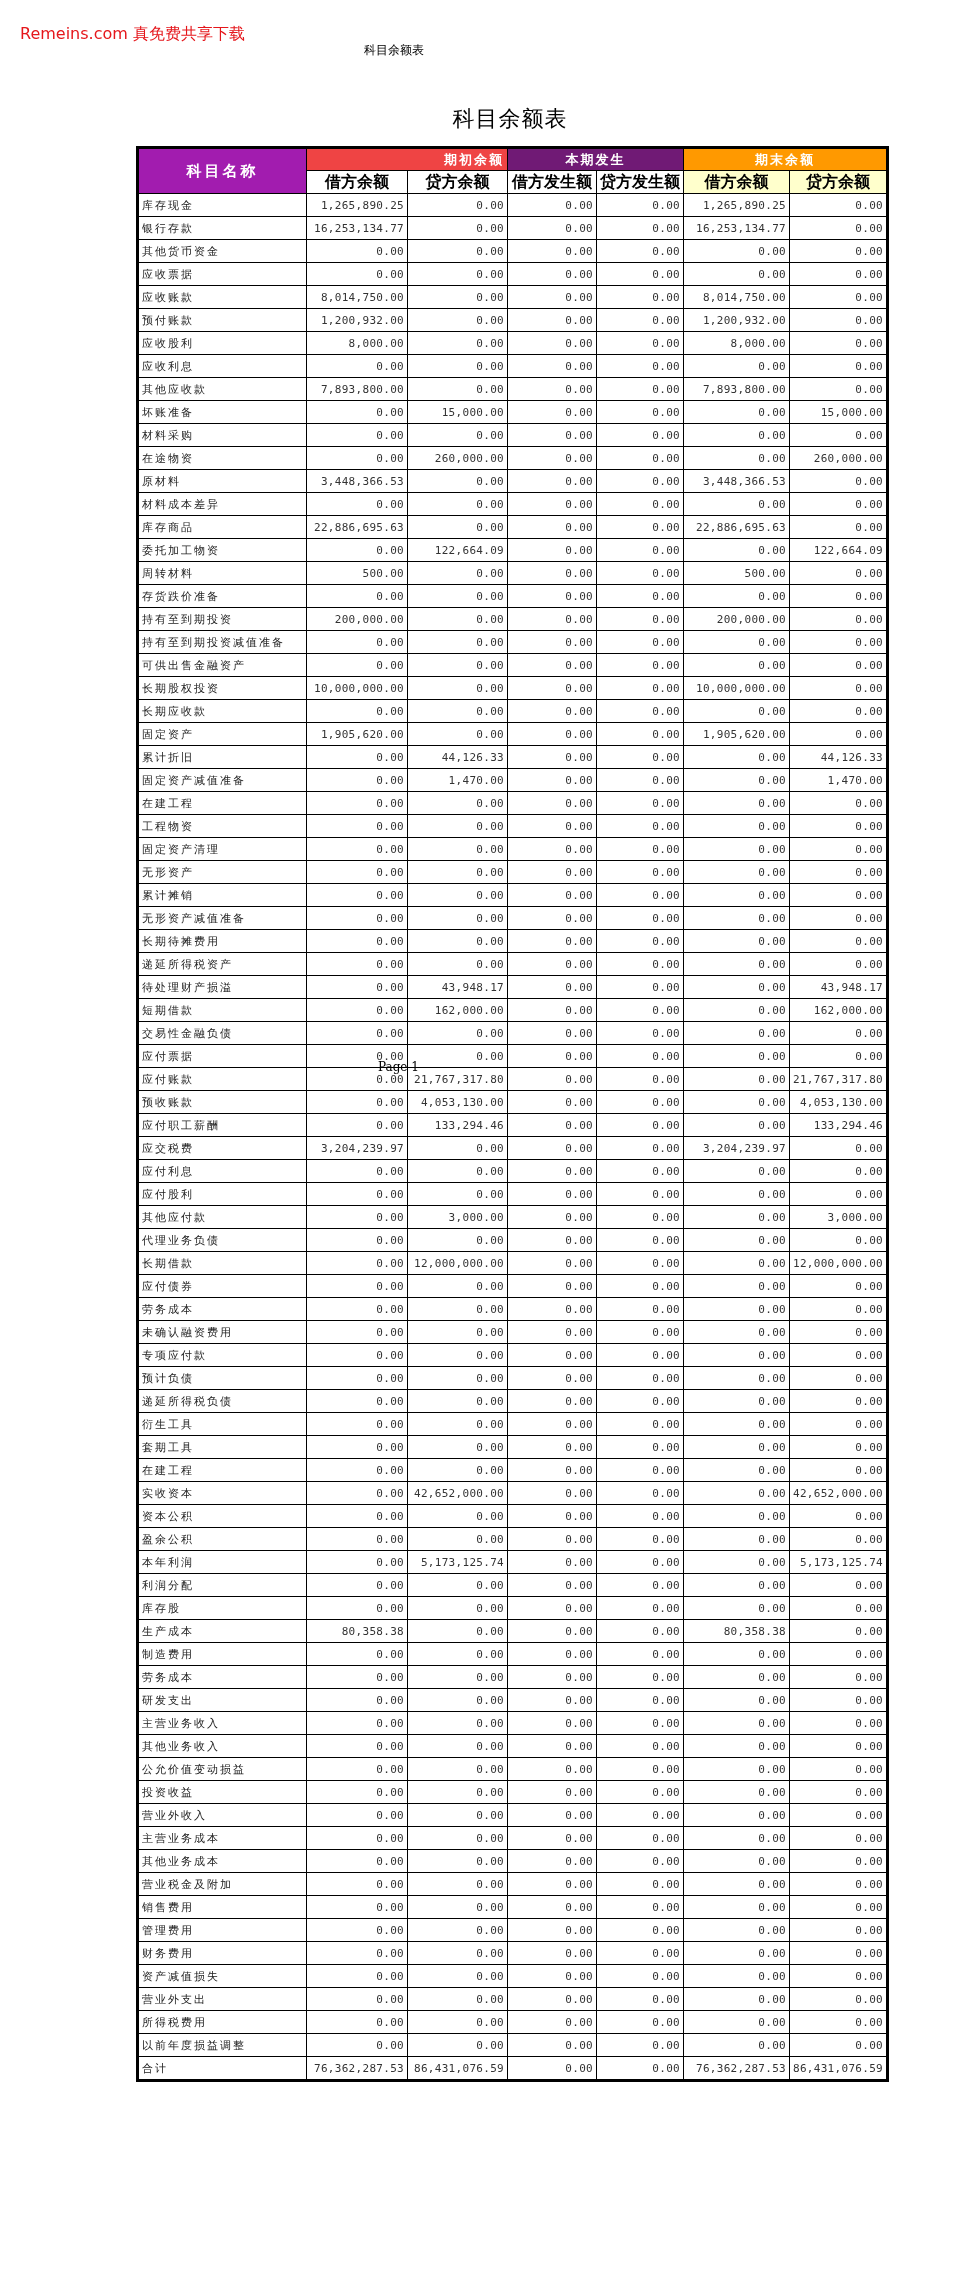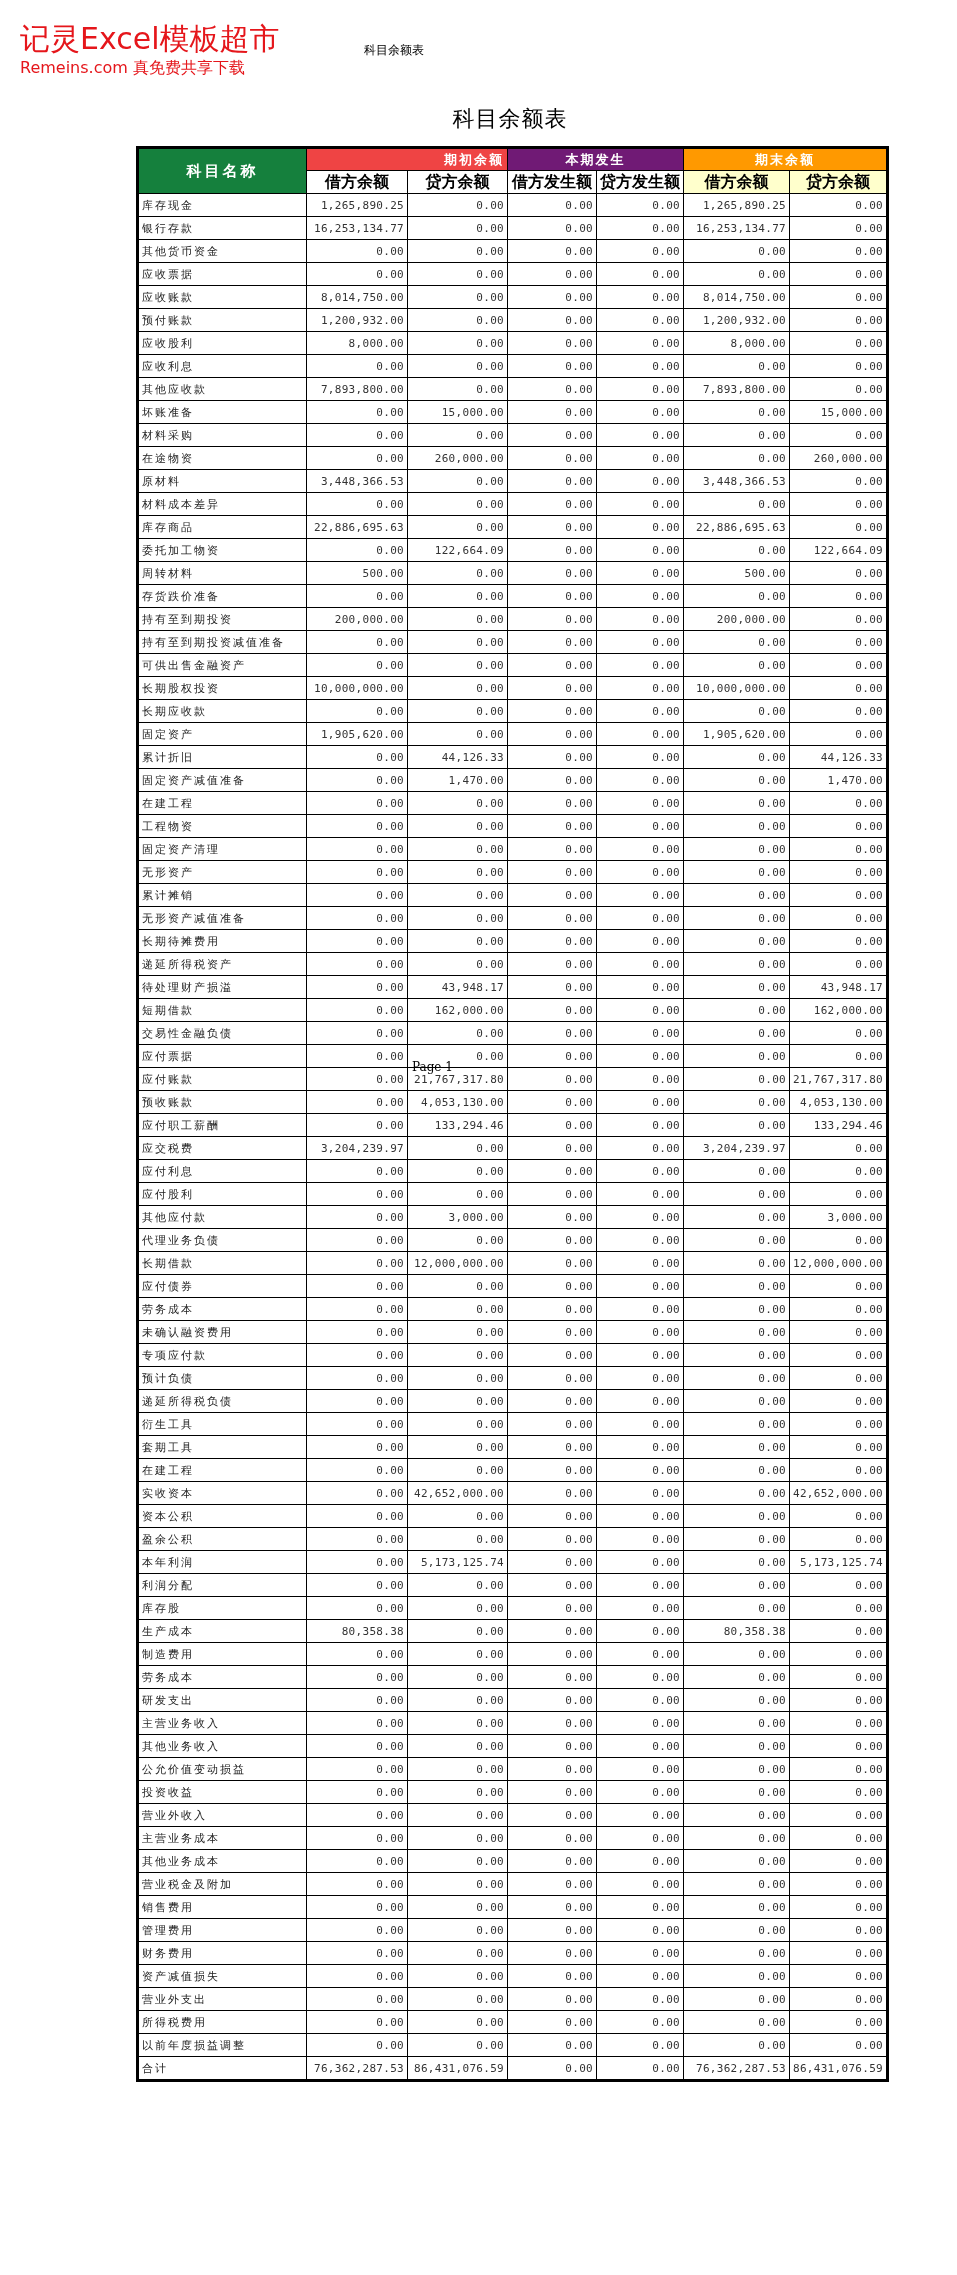--- a/index.html
+++ b/index.html
@@ -4,37 +4,36 @@
 <style>
   html, body { margin:0; padding:0; background:#ffffff; }
   body { width:957px; height:2275px; position:relative; overflow:hidden; font-family:"DejaVu Sans", sans-serif; }
   .brand { position:absolute; left:20px; top:22px; color:#e5161b; }
   .brand-line1 { font-size:30px; line-height:34px; letter-spacing:0px; font-family:"DejaVu Sans", sans-serif; }
   .brand-line2 { font-size:16px; line-height:24px; font-family:"DejaVu Sans", sans-serif; }
   .brand-tag { position:absolute; left:364px; top:42px; font-size:12px; color:#000; }
   .doc-title { position:absolute; left:0; width:1020px; top:104px; text-align:center; font-size:22px; font-family:"DejaVu Serif", serif; color:#000; letter-spacing:1px; }
   table.ledger { position:absolute; left:136px; top:146px; border-collapse:collapse; table-layout:fixed; border:3px solid #000; font-size:11px; }
   table.ledger td, table.ledger th { border:1px solid #000; padding:0 3px; height:23px; box-sizing:border-box; white-space:nowrap; overflow:hidden; }
-  th.name-head { background:#15803d; color:#ffffff; font-size:15px; font-weight:bold; letter-spacing:3px; font-family:"DejaVu Serif", serif; }
+  th.name-head { background:#a21caf; color:#ffffff; font-size:15px; font-weight:bold; letter-spacing:3px; font-family:"DejaVu Serif", serif; }
   th.grp { height:24px; color:#ffffff; font-size:13px; font-weight:bold; letter-spacing:2px; font-family:"DejaVu Serif", serif; }
   th.grp-open { background:#ef4444;text-align:right; }
   th.grp-period { background:#701a75; }
   th.grp-close { background:#ff9900; }
   th.sub { height:40px; background:#ffffff; color:#000; font-size:16px; font-weight:bold; font-family:"DejaVu Serif", serif; }
   th.sub.closing { background:#ffffcc; }
   td.acct { text-align:left; color:#222; letter-spacing:2px; font-family:"DejaVu Sans", sans-serif; font-size:11px; }
   td.num { text-align:right; color:#333; font-family:"DejaVu Sans Mono", monospace; font-size:11px; letter-spacing:0.3px; }
   tr.total-row td { height:24px; }
-  .page-mark { position:absolute; left:378px; top:1060px; font-family:"DejaVu Serif", serif; font-size:12px; color:#000;margin-left:34px; }
+  .page-mark { position:absolute; left:378px; top:1060px; font-family:"DejaVu Serif", serif; font-size:12px; color:#000; }
 </style>
 </head>
 <body>
 
 <div class="brand">
-  <div class="brand-line1">记灵Excel模板超市</div>
   <div class="brand-line2">Remeins.com 真免费共享下载</div>
 </div>
 <div class="brand-tag">科目余额表</div>
 
 <div class="doc-title">科目余额表</div>
 
 <table class="ledger">
   <colgroup>
     <col style="width:169px">
     <col style="width:101px">

